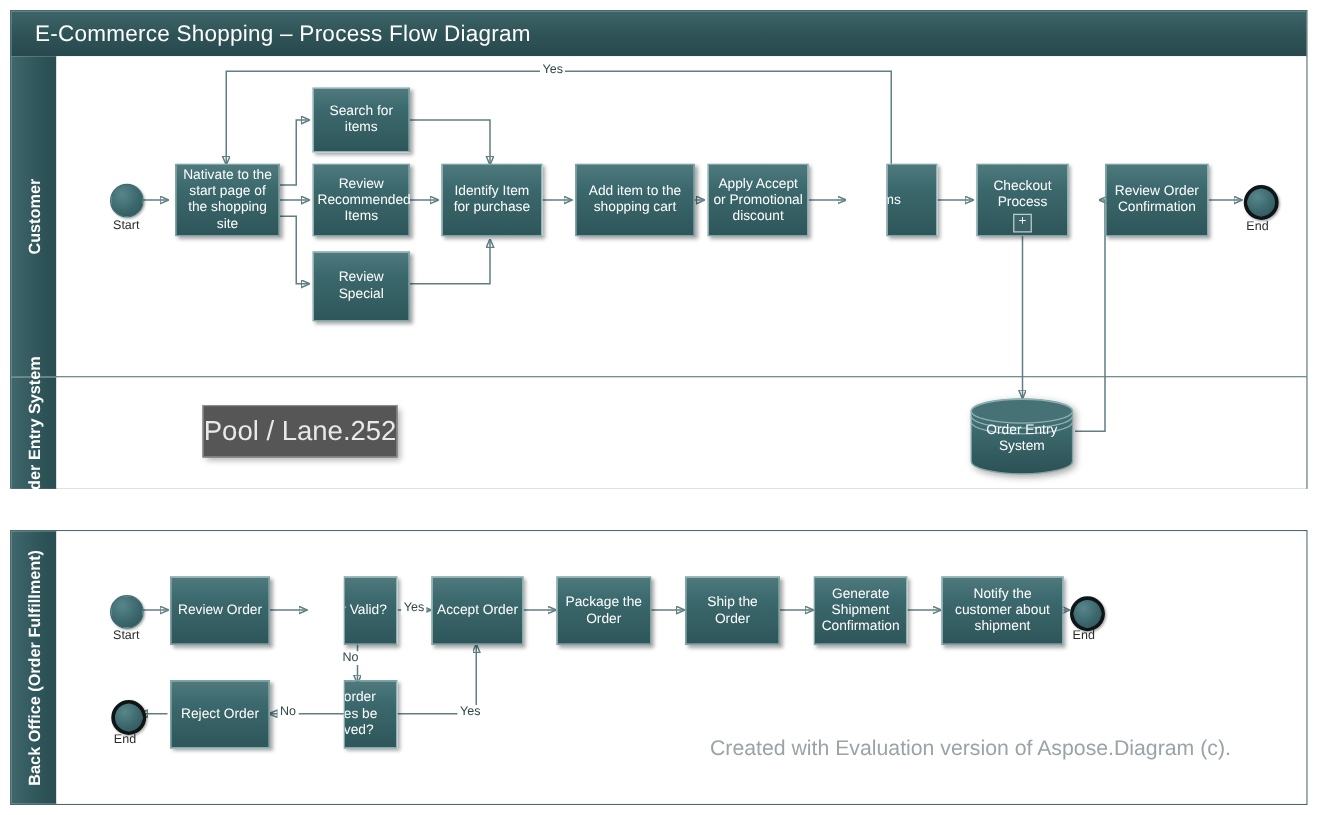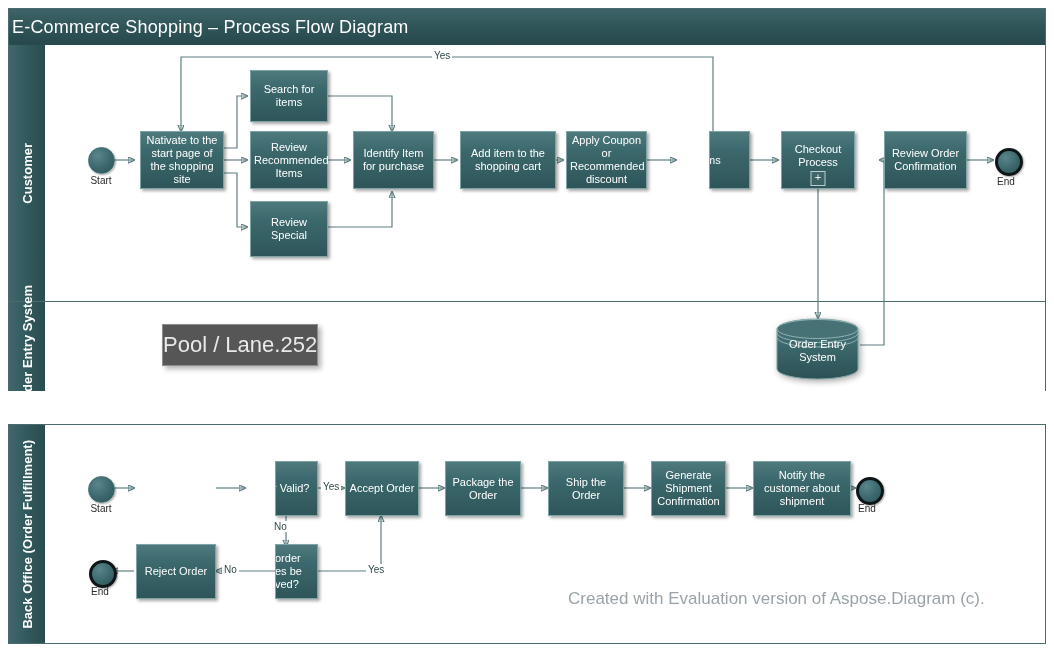--- a/index.html
+++ b/index.html
@@ -6,21 +6,21 @@
   body{width:1054px;height:652px;position:relative;overflow:hidden;
        font-family:"Liberation Sans","DejaVu Sans",sans-serif;}
 
   
   .canvas{position:absolute;left:0;top:0;width:1054px;height:652px;}
 
   
   .pool{position:absolute;border:1px solid #4a6a6d;background:#ffffff;box-sizing:border-box;}
   .pool-title{position:absolute;left:0;top:0;right:0;height:36px;
       background:linear-gradient(180deg,#3d6468 0%,#2e5357 55%,#27484c 100%);
-      color:#ffffff;font-size:18px;line-height:36px;padding-left:3px;
+      color:#ffffff;font-size:18px;line-height:36px;padding-left:19px;
       letter-spacing:.2px;box-sizing:border-box;}
   .lane{position:absolute;box-sizing:border-box;border-top:1px solid #4a6a6d;}
   .lane:first-of-type{border-top:none;}
   .lane-label{position:absolute;left:0;top:0;bottom:0;width:36px;
       background:linear-gradient(90deg,#40686c 0%,#2f565a 60%,#2a4d51 100%);
       border-right:1px solid #4a6a6d;
       display:flex;align-items:center;justify-content:center;}
   .lane-label span{writing-mode:vertical-rl;transform:rotate(180deg);
       color:#ffffff;font-size:13px;font-weight:bold;white-space:nowrap;text-align:center;}
   .lane-body{position:absolute;left:36px;top:0;right:0;bottom:0;background:#fff;}
@@ -183,21 +183,21 @@
 
   <div class="task" style="left:353px;top:131px;width:81px;height:58px;">
     <span class="tlabel">Identify Item for purchase</span>
   </div>
 
   <div class="task" style="left:460px;top:131px;width:96px;height:58px;">
     <span class="tlabel">Add item to the shopping cart</span>
   </div>
 
   <div class="task" style="left:566px;top:131px;width:81px;height:58px;">
-    <span class="tlabel">Apply Coupon or Recommended discount</span>
+    <span class="tlabel">Apply Accept or Promotional discount</span>
   </div>
 
   <div class="task clip" style="left:709px;top:131px;width:41px;height:58px;">
     <span class="tlabel">items</span>
   </div>
 
   <div class="task" style="left:781px;top:131px;width:74px;height:58px;">
     <span class="tlabel" style="transform:translateY(-4px);">Checkout Process</span>
     <span class="subproc">+</span>
   </div>
@@ -226,20 +226,23 @@
       <path d="M2,19.5 a40.5,9.5 0 0 0 81,0" fill="none" stroke="#8fb1b3" stroke-width="1"></path>
     </svg>
     <div class="dbtext">Order Entry System</div>
   </div>
 
   <div class="callout" style="left:162px;top:324px;">Pool / Lane.252</div>
 
   <div class="event start" style="left:88px;top:476px;width:25px;height:25px;"></div>
   <div class="evlabel" style="left:76px;top:503px;width:50px;">Start</div>
 
+  <div class="task" style="left:136px;top:461px;width:80px;height:55px;">
+    <span class="tlabel">Review Order</span>
+  </div>
 
   <div class="task clip" style="left:275px;top:461px;width:43px;height:55px;">
     <span class="tlabel" style="margin-left:-6px;">r Valid?</span>
   </div>
 
   <div class="task" style="left:345px;top:461px;width:74px;height:55px;">
     <span class="tlabel">Accept Order</span>
   </div>
 
   <div class="task" style="left:445px;top:461px;width:76px;height:55px;">

